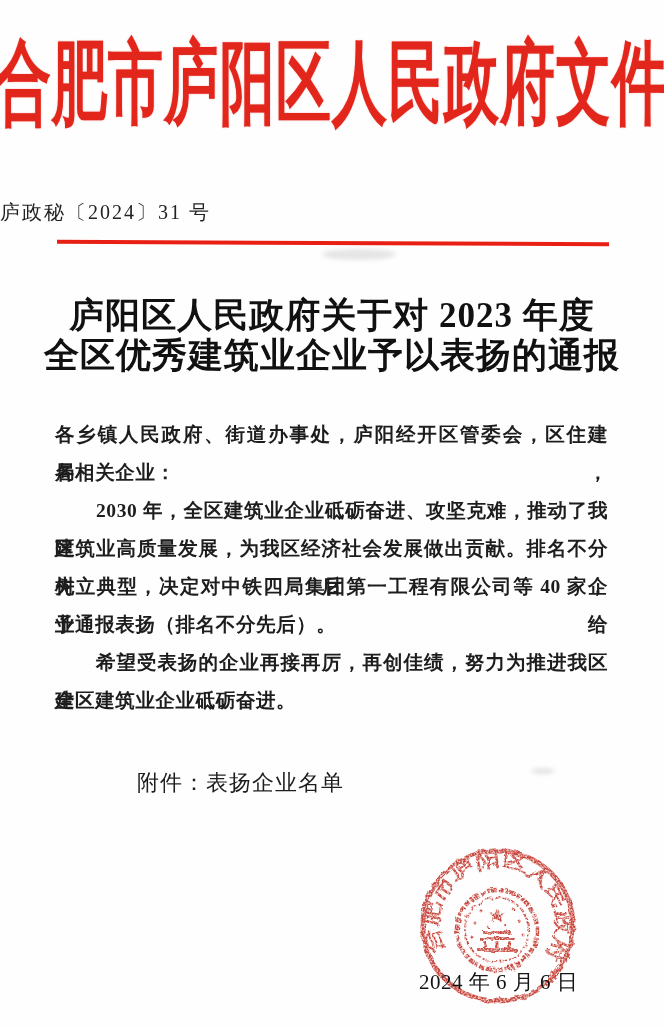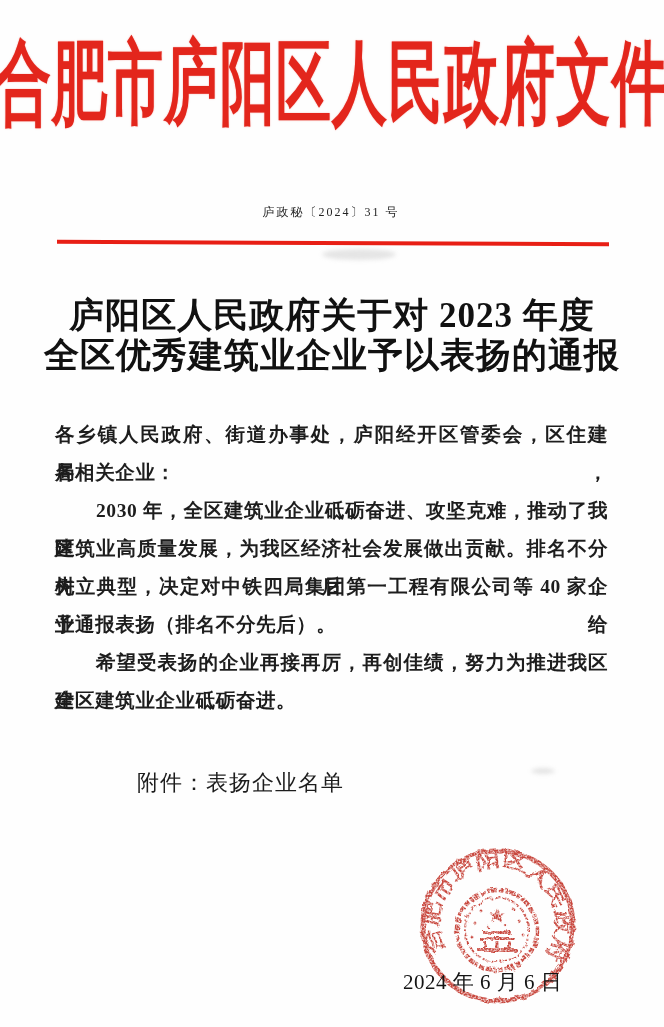--- a/index.html
+++ b/index.html
@@ -20,21 +20,21 @@
   .header-band .ht{
     font-size:55px;font-weight:700;line-height:1;
     color:#e3261c;
     letter-spacing:1px;white-space:nowrap;
     transform:scaleY(1.66);
     text-shadow:0 0 1px rgba(227,38,28,.55);
   }
   
   .doc-number{
     position:absolute;top:198px;left:0;right:2px;
-    text-align:center;font-size:12px;line-height:28px;
+    font-size:20px;line-height:28px;
     letter-spacing:2px;color:#222;
   }
   
   .red-rule{
     position:absolute;top:241px;left:57px;width:552px;height:4px;
     background:#e81f15;transform:rotate(0.25deg);
   }
   
   .doc-title{
     position:absolute;top:296px;left:30px;right:30px;
@@ -51,21 +51,21 @@
   }
   .bline.full{text-align:justify;text-align-last:justify;}
   .bline.ind{text-indent:41px;}
   
   .attachment{
     position:absolute;top:764px;left:137px;
     font-size:22px;line-height:38px;letter-spacing:1px;color:#1d1d1d;
   }
   
   .doc-date{
-    position:absolute;top:969px;left:403px;width:160px;
+    position:absolute;top:969px;left:419px;width:160px;
     font-size:21px;line-height:26px;letter-spacing:.5px;color:#141414;
     z-index:6;
   }
   
   .seal{
     position:absolute;left:413px;top:841px;width:170px;height:170px;
     z-index:4;
   }
   
   .smudge{position:absolute;border-radius:50%;filter:blur(2px);pointer-events:none;}

